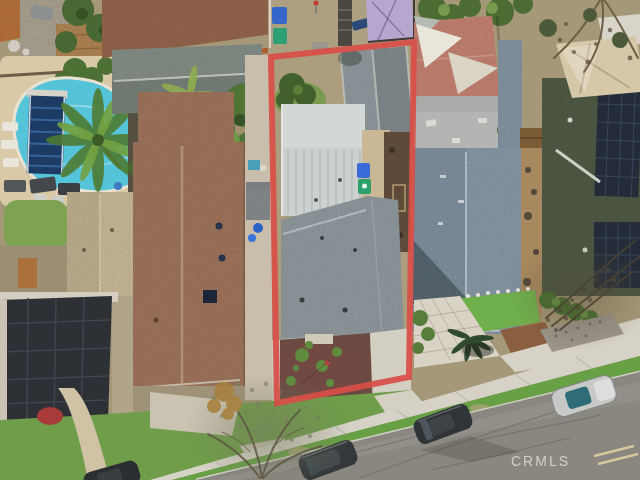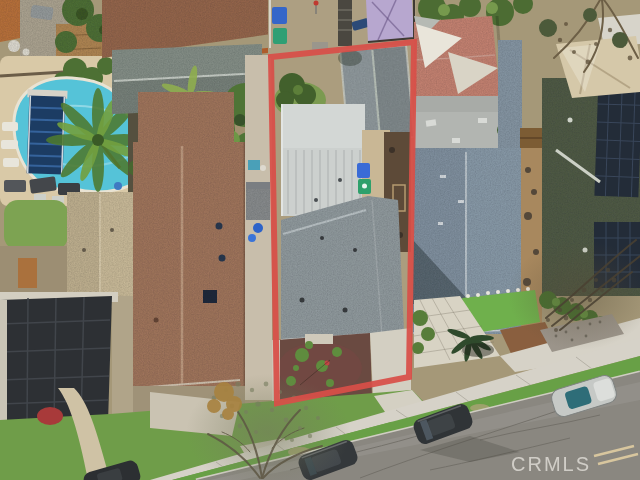--- a/index.html
+++ b/index.html
@@ -1,19 +1,19 @@
 <!DOCTYPE html>
 <html><head>
 <meta charset="utf-8">
 <style>
   html,body{margin:0;padding:0;background:#222;}
   .stage{position:relative;width:640px;height:480px;overflow:hidden;background:#a59878;
          font-family:"Liberation Sans",sans-serif;}
   .stage svg{position:absolute;left:0;top:0;width:640px;height:480px;display:block;}
-  .watermark{position:absolute;left:511px;top:453px;font-size:20px;font-weight:400;
+  .watermark{position:absolute;left:511px;top:453px;font-size:14px;font-weight:400;
              letter-spacing:2px;color:rgba(236,233,226,0.72);user-select:none;}
 </style>
 </head>
 <body>
 
 <div class="stage">
 <svg viewBox="0 0 640 480" aria-hidden="true">
   <defs>
     <linearGradient id="poolGrad" x1="0" y1="0" x2="1" y2="1">
       <stop offset="0" stop-color="#7ad9e6"></stop>

